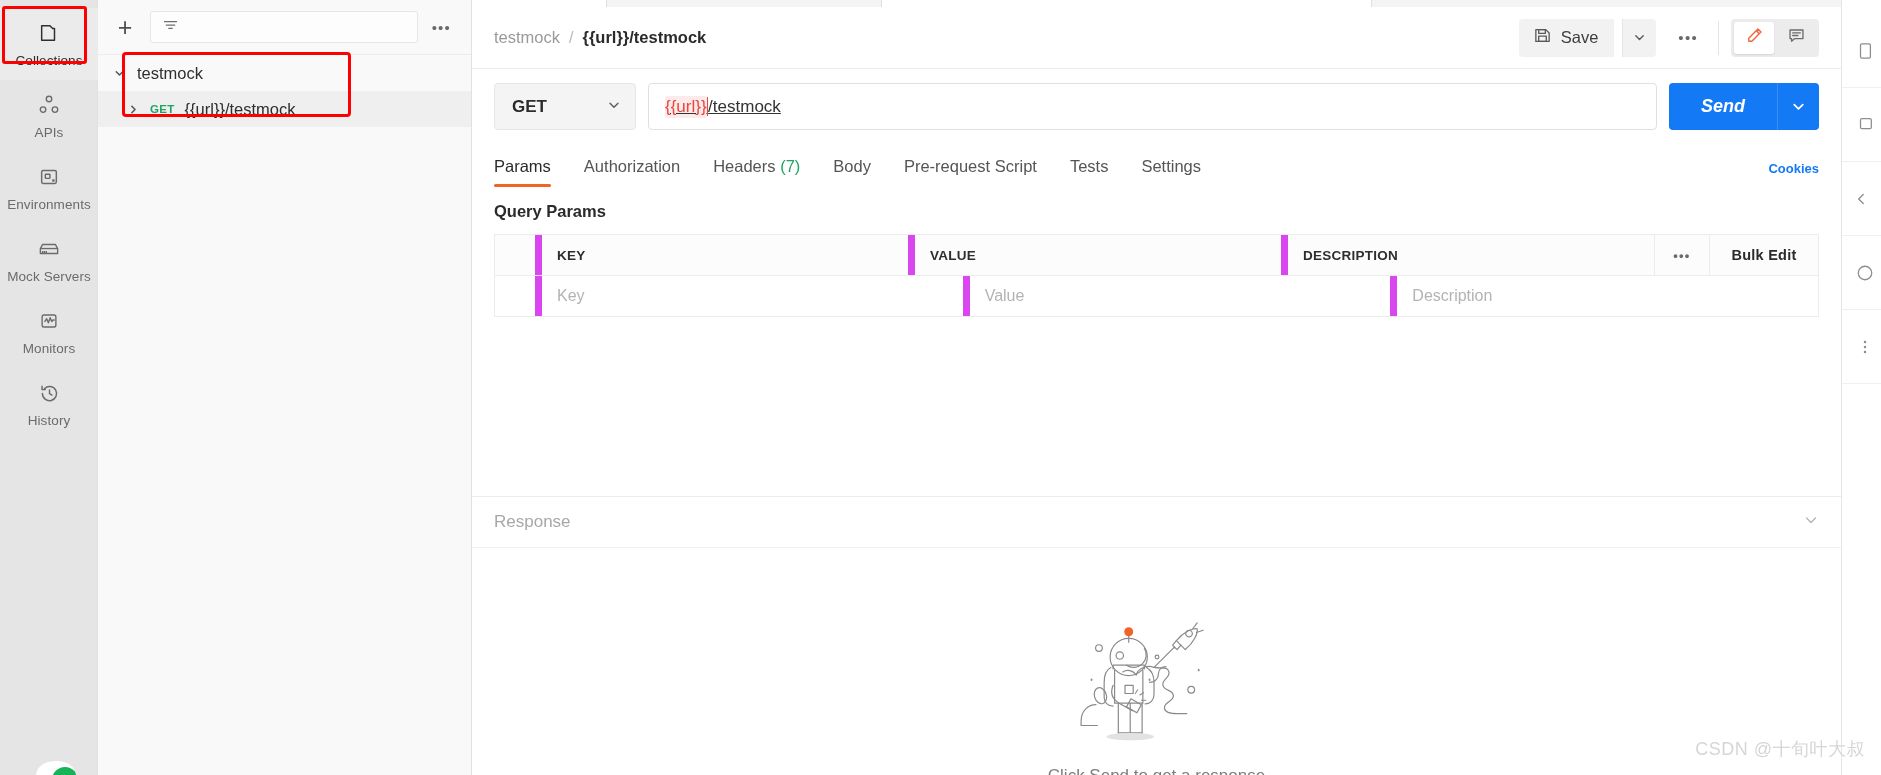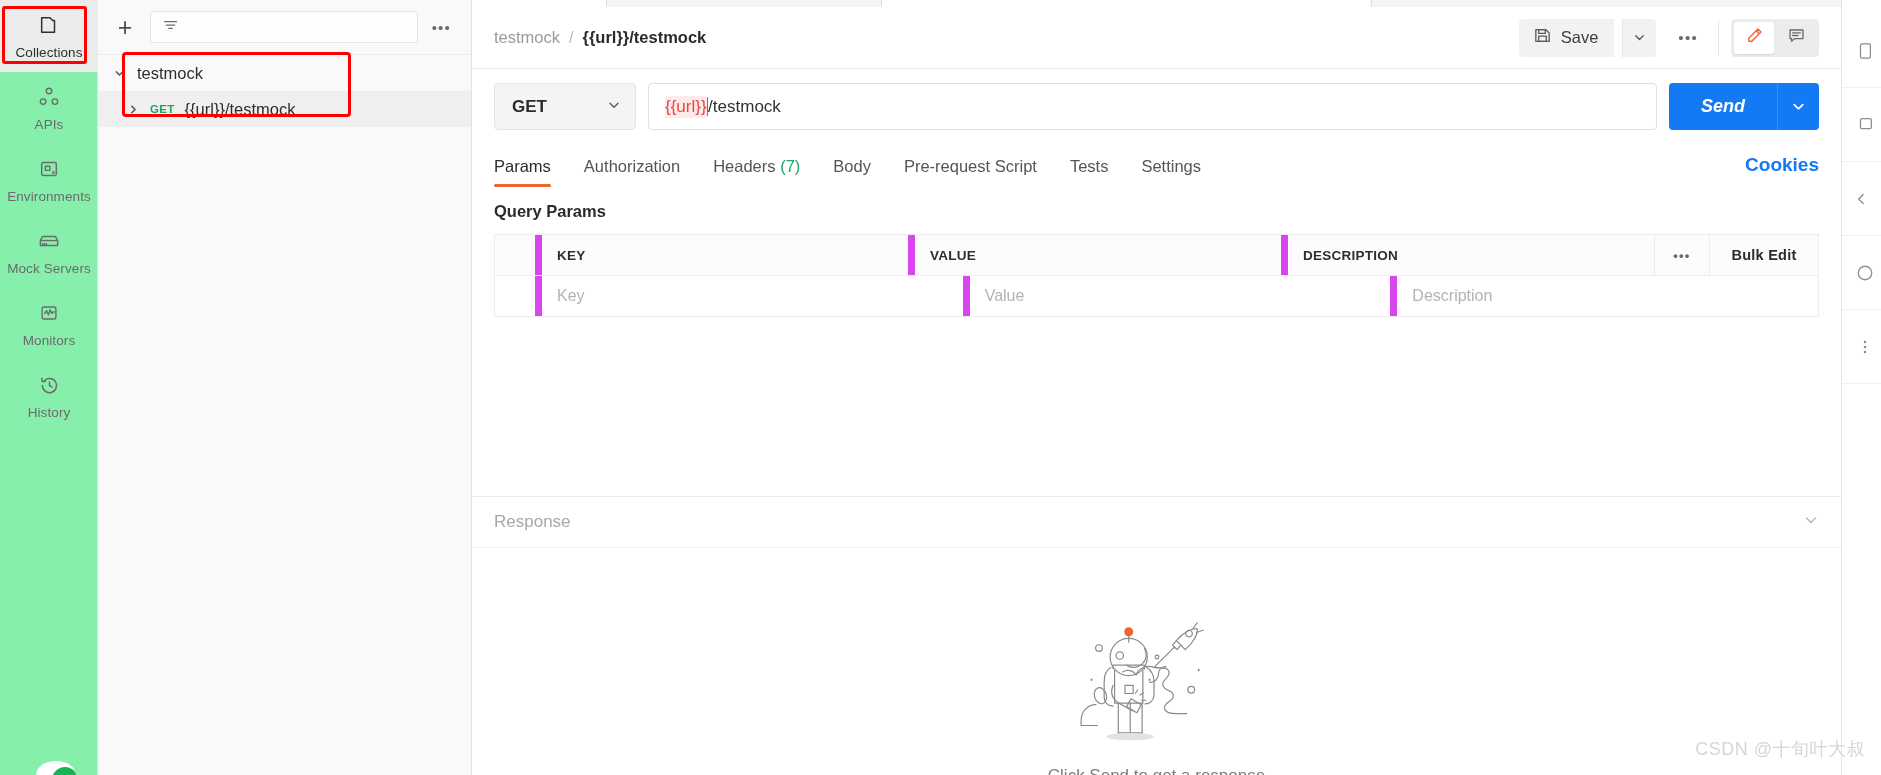--- a/index.html
+++ b/index.html
@@ -13,24 +13,25 @@
     position: relative;
     width: 1881px; height: 775px;
     display: flex;
     background: #ffffff;
   }
 
   
   .rail {
     width: 98px;
     height: 775px;
-    background: #86efac;
+    background: #e5e5e5;
     border-right: 1px solid #e1e1e1;
     flex: 0 0 98px;
     position: relative;
+    padding-top: 8px;
   }
   .rail-item {
     width: 98px;
     height: 72px;
     display: flex;
     flex-direction: column;
     align-items: center;
     justify-content: center;
     gap: 7px;
     cursor: pointer;
@@ -288,20 +289,21 @@
     display: flex;
     align-items: center;
     padding: 12px 16px;
     background: #ffffff;
     font-size: 17px;
     color: #333;
     cursor: text;
     min-width: 0;
     overflow: hidden;
     white-space: nowrap;
+    text-decoration: underline;
   }
   .var-bad {
     color: #e8473f;
     background: #fdeaea;
     border-radius: 2px;
     padding: 1px 0;
   }
   .caretbar {
     display: inline-block;
     width: 1.5px;
@@ -357,21 +359,21 @@
     content: "";
     position: absolute;
     left: 0; right: 0; bottom: 0;
     height: 3px;
     background: #ef6427;
     border-radius: 2px;
   }
   .tab .cnt { color: #1fa463; }
   .cookies-link {
     margin-left: auto;
-    font-size: 19px;
+    font-size: 13px;
     color: #1479f5;
     font-weight: bold;
     cursor: pointer;
     padding-bottom: 11px;
   }
 
   .section-title {
     font-size: 16.5px;
     font-weight: bold;
     color: #2b2b2b;

